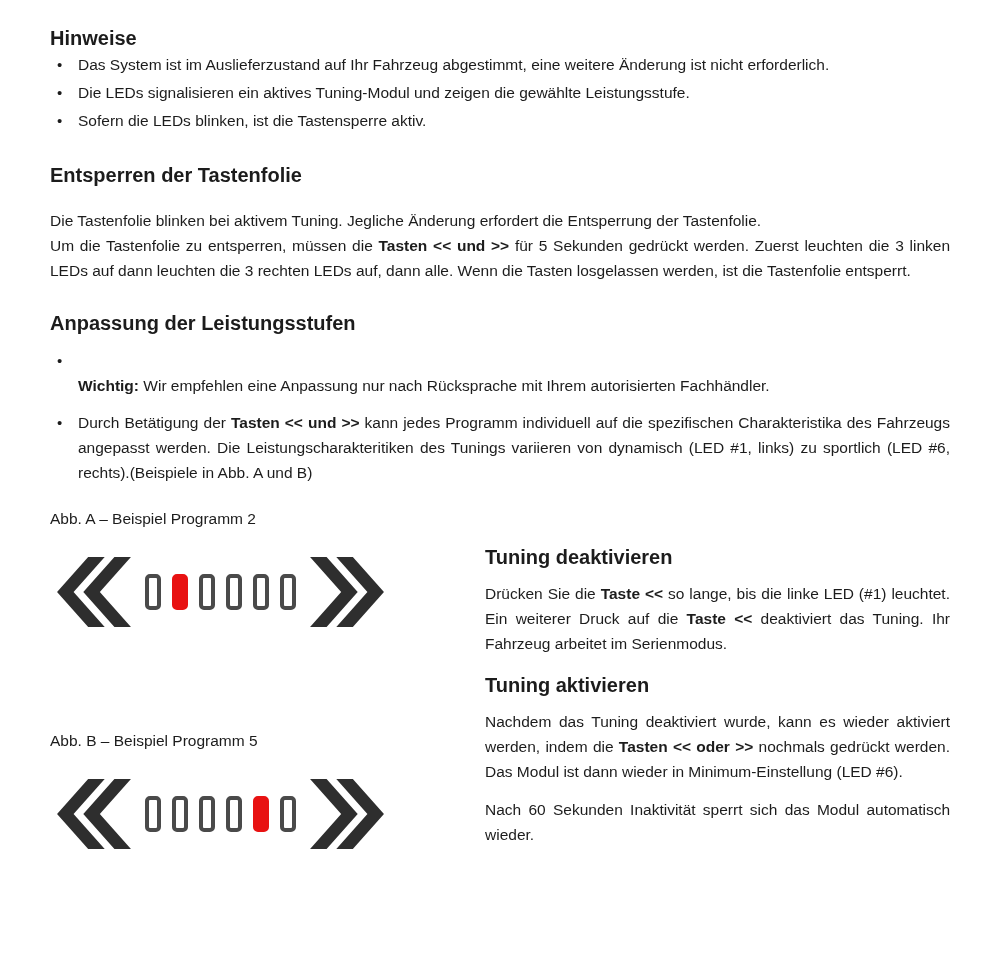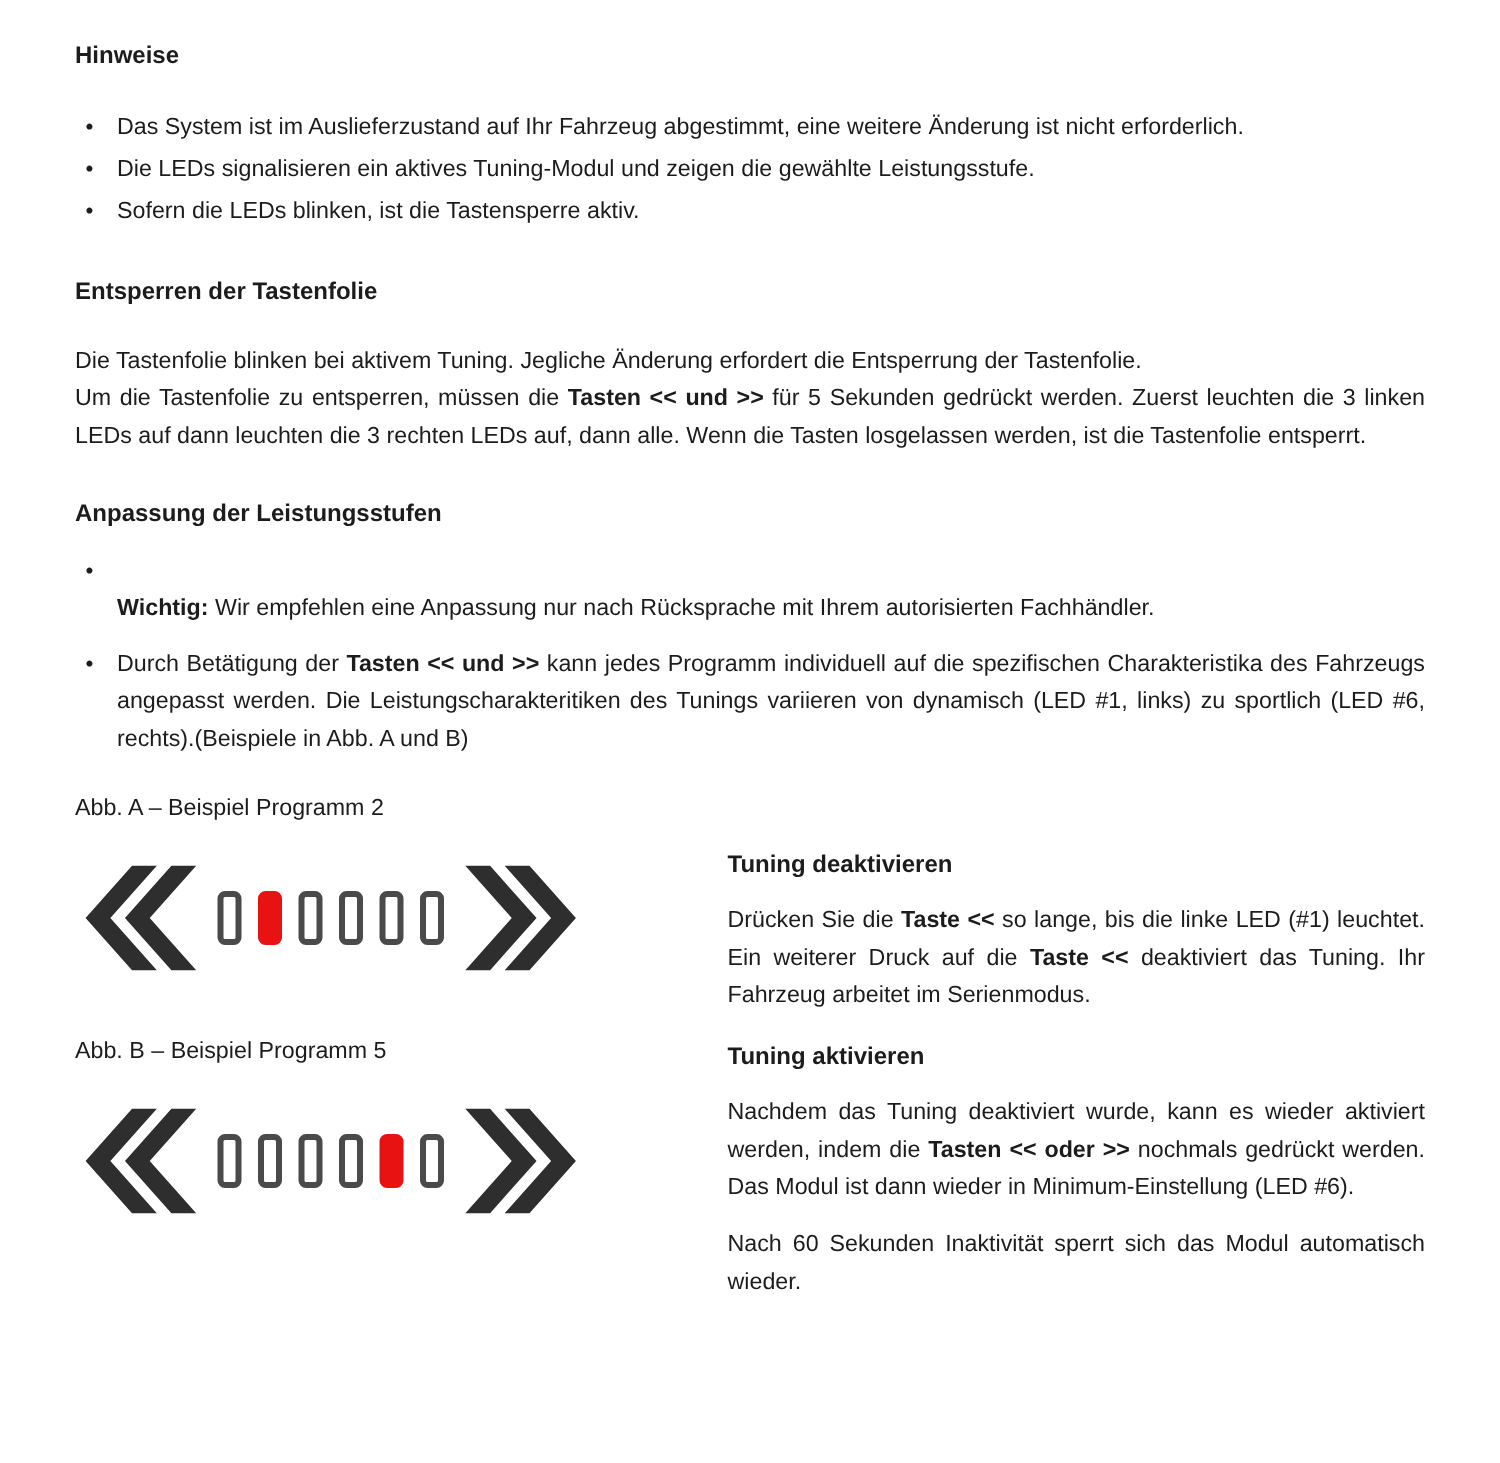--- a/index.html
+++ b/index.html
@@ -10,21 +10,21 @@
   }
   *{margin:0;padding:0;box-sizing:border-box;}
   html,body{background:#ffffff;}
   body{
     width:1000px;height:975px;overflow:hidden;
     font-family:"Liberation Sans","DejaVu Sans",sans-serif;
     color:var(--text-color);
     font-size:15.5px;line-height:25px;
     padding:28px 50px 20px 50px;
   }
-  .h{font-size:16px;font-weight:700;line-height:20px;}
+  .h{font-size:20px;font-weight:700;line-height:20px;}
   .b{font-weight:700;}
   .justify{text-align:justify;}
   
   ul.bullets{list-style:none;}
   ul.bullets li{position:relative;padding-left:28px;}
   ul.bullets li + li{margin-top:3px;}
   ul.bullets li::before{
     content:"\2022";
     position:absolute;left:7px;top:0;
     font-size:15px;color:var(--text-color);
@@ -39,21 +39,21 @@
   .bottom-grid{
     margin-top:24px;
     display:grid;
     grid-template-columns:435px 465px;
   }
   .fig-label{line-height:20px;}
   .figure{
     display:flex;align-items:center;gap:13px;
     margin-top:28px;margin-left:6px;
   }
-  #figure-b-label{margin-top:44px;}
+  #figure-b-label{margin-top:104px;}
   .chev{width:76px;height:70px;display:block;color:var(--chevron);}
   .chev.left{transform:scaleX(-1);}
   .led-row{display:flex;gap:11px;align-items:center;}
   .led{
     width:16px;height:36px;
     border:4px solid var(--led-outline);
     border-radius:5px;background:#ffffff;
   }
   .led.on{
     background:var(--accent-red);
@@ -61,21 +61,21 @@
   }
   .right-col{margin-top:38px;}
   .right-col .h + p{margin-top:14px;}
   .right-col p + p{margin-top:13px;}
   #tuning-aktivieren-title{margin-top:19px;}
 </style>
 </head>
 <body>
 
 <div class="h" id="sec-hinweise-title">Hinweise</div>
-<ul class="bullets" style="margin-top:24px;">
+<ul class="bullets" style="margin-top:4px;">
   <li class="justify"><span>Das System ist im Auslieferzustand auf Ihr Fahrzeug abgestimmt, eine weitere Änderung ist nicht erforderlich.</span></li>
   <li><span>Die LEDs signalisieren ein aktives Tuning-Modul und zeigen die gewählte Leistungsstufe.</span></li>
   <li><span>Sofern die LEDs blinken, ist die Tastensperre aktiv.</span></li>
 </ul>
 
 <div class="h" id="sec-entsperren-title">Entsperren der Tastenfolie</div>
 <p id="entsperren-p1">Die Tastenfolie blinken bei aktivem Tuning. Jegliche Änderung erfordert die Entsperrung der Tastenfolie.</p>
 <p class="justify"><span>Um die Tastenfolie zu entsperren, müssen die </span><span class="b">Tasten &lt;&lt; und &gt;&gt;</span><span> für 5 Sekunden gedrückt werden. Zuerst leuchten die 3 linken LEDs auf dann leuchten die 3 rechten LEDs auf, dann alle. Wenn die Tasten losgelassen werden, ist die Tastenfolie entsperrt.</span></p>
 
 <div class="h" id="sec-anpassung-title">Anpassung der Leistungsstufen</div>

